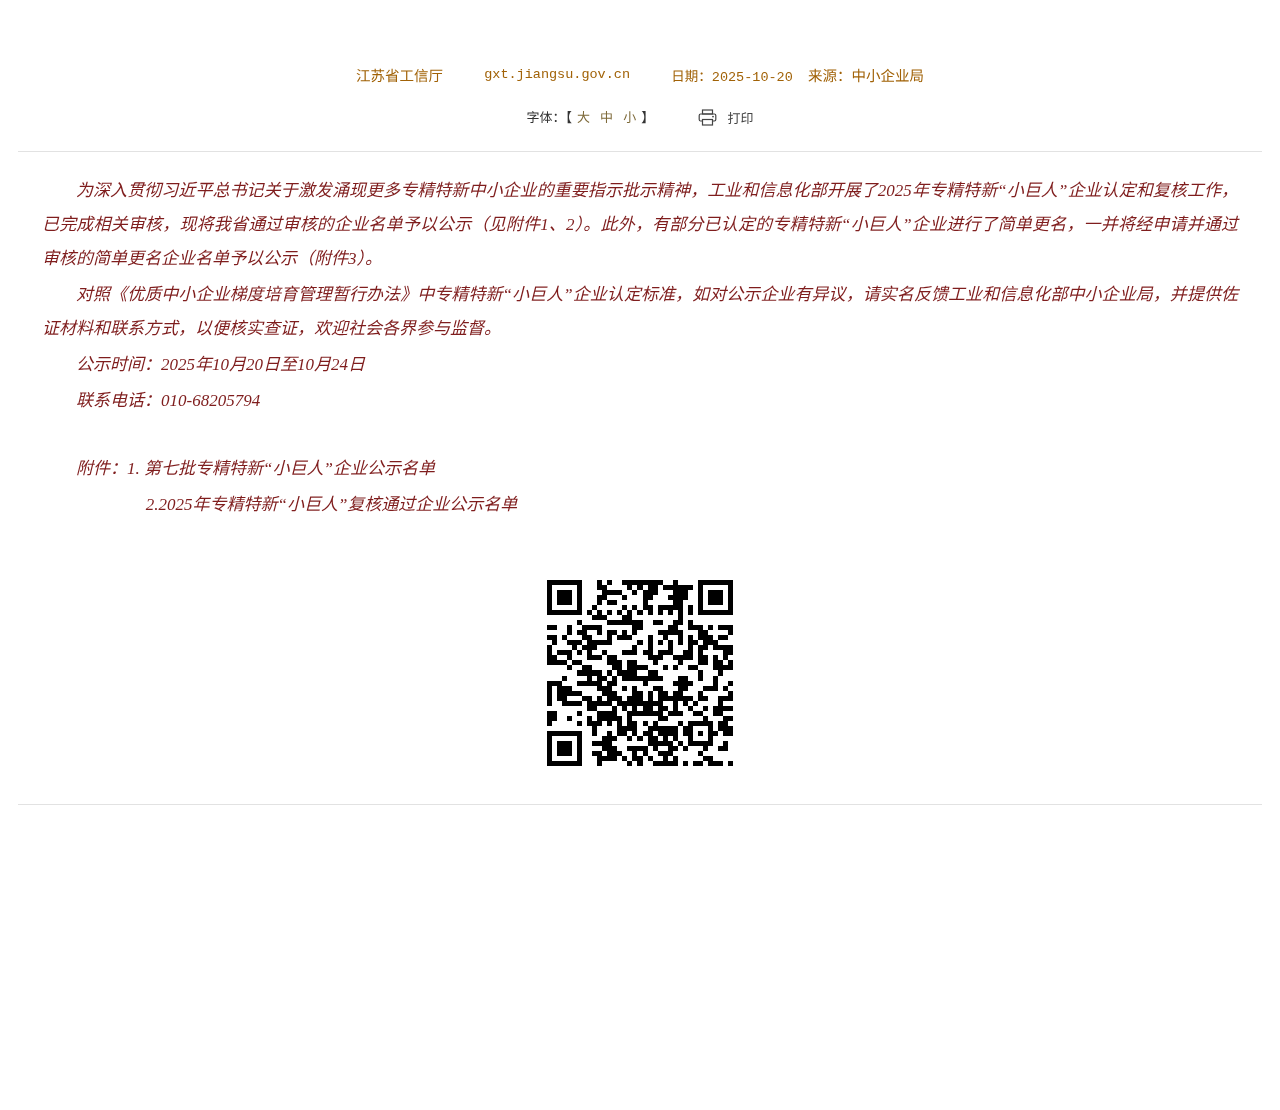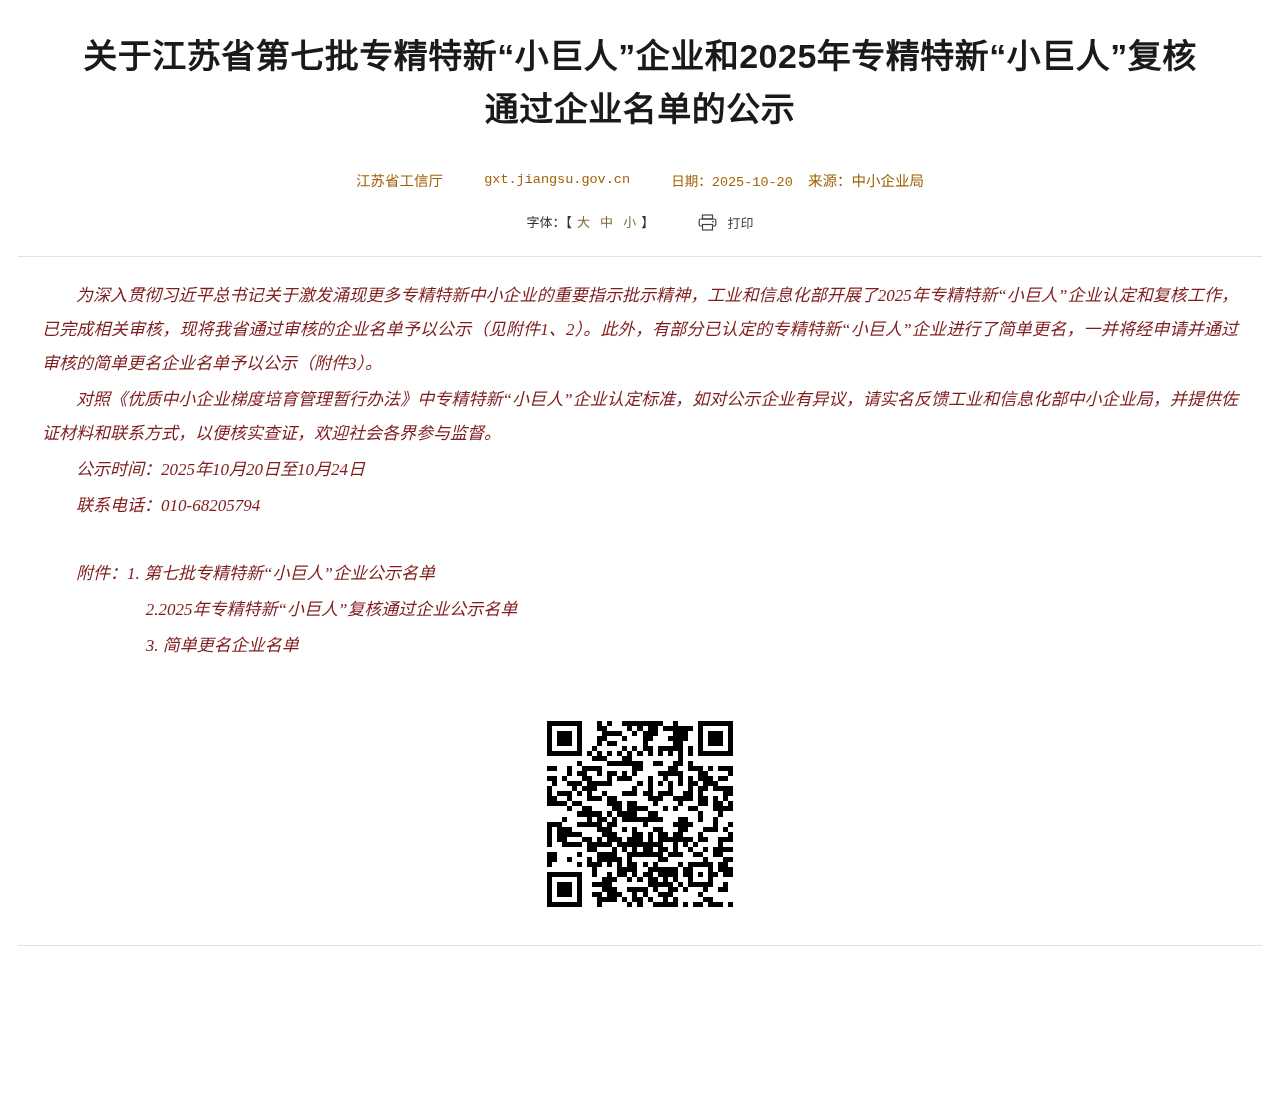--- a/index.html
+++ b/index.html
@@ -140,21 +140,20 @@
     font-size: 15.5px;
     color: #333;
   }
 </style>
 </head>
 <body>
 
 <div class="page">
 
   <div class="title-wrap">
-    <h1 class="doc-title">关于江苏省第七批专精特新“小巨人”企业和2025年专精特新“小巨人”复核通过企业名单的公示</h1>
 
     <div class="meta-row">
       <span>江苏省工信厅</span>
       <span class="meta-sep"></span>
       <span class="meta-mono">gxt.jiangsu.gov.cn</span>
       <span class="meta-sep"></span>
       <span class="meta-mono">日期：2025-10-20</span>
       <span style="display:inline-block;width:8px"></span>
       <span>来源：中小企业局</span>
     </div>
@@ -180,21 +179,20 @@
 
   <div class="content">
     <p class="indent">为深入贯彻习近平总书记关于激发涌现更多专精特新中小企业的重要指示批示精神，工业和信息化部开展了2025年专精特新“小巨人”企业认定和复核工作，已完成相关审核，现将我省通过审核的企业名单予以公示（见附件1、2）。此外，有部分已认定的专精特新“小巨人”企业进行了简单更名，一并将经申请并通过审核的简单更名企业名单予以公示（附件3）。</p>
     <p class="indent">对照《优质中小企业梯度培育管理暂行办法》中专精特新“小巨人”企业认定标准，如对公示企业有异议，请实名反馈工业和信息化部中小企业局，并提供佐证材料和联系方式，以便核实查证，欢迎社会各界参与监督。</p>
     <p class="indent">公示时间：2025年10月20日至10月24日</p>
     <p class="indent">联系电话：010-68205794</p>
 
     <div class="attach-block">
       <p class="attach-line"><span>附件：</span><span>1. 第七批专精特新“小巨人”企业公示名单</span></p>
       <p class="attach-sub"><span>2.2025年专精特新“小巨人”复核通过企业公示名单</span></p>
-      <p class="attach-sub"><span>3. 简单更名企业名单</span></p>
     </div>
 
     <div class="signature">
     </div>
   </div>
 
   <div class="qr-section">
     <div class="qr-box">
       <svg id="qr-svg" width="186" height="186" viewBox="0 0 37 37" shape-rendering="crispEdges" xmlns="http://www.w3.org/2000/svg">
         <rect width="37" height="37" fill="#ffffff"></rect>

